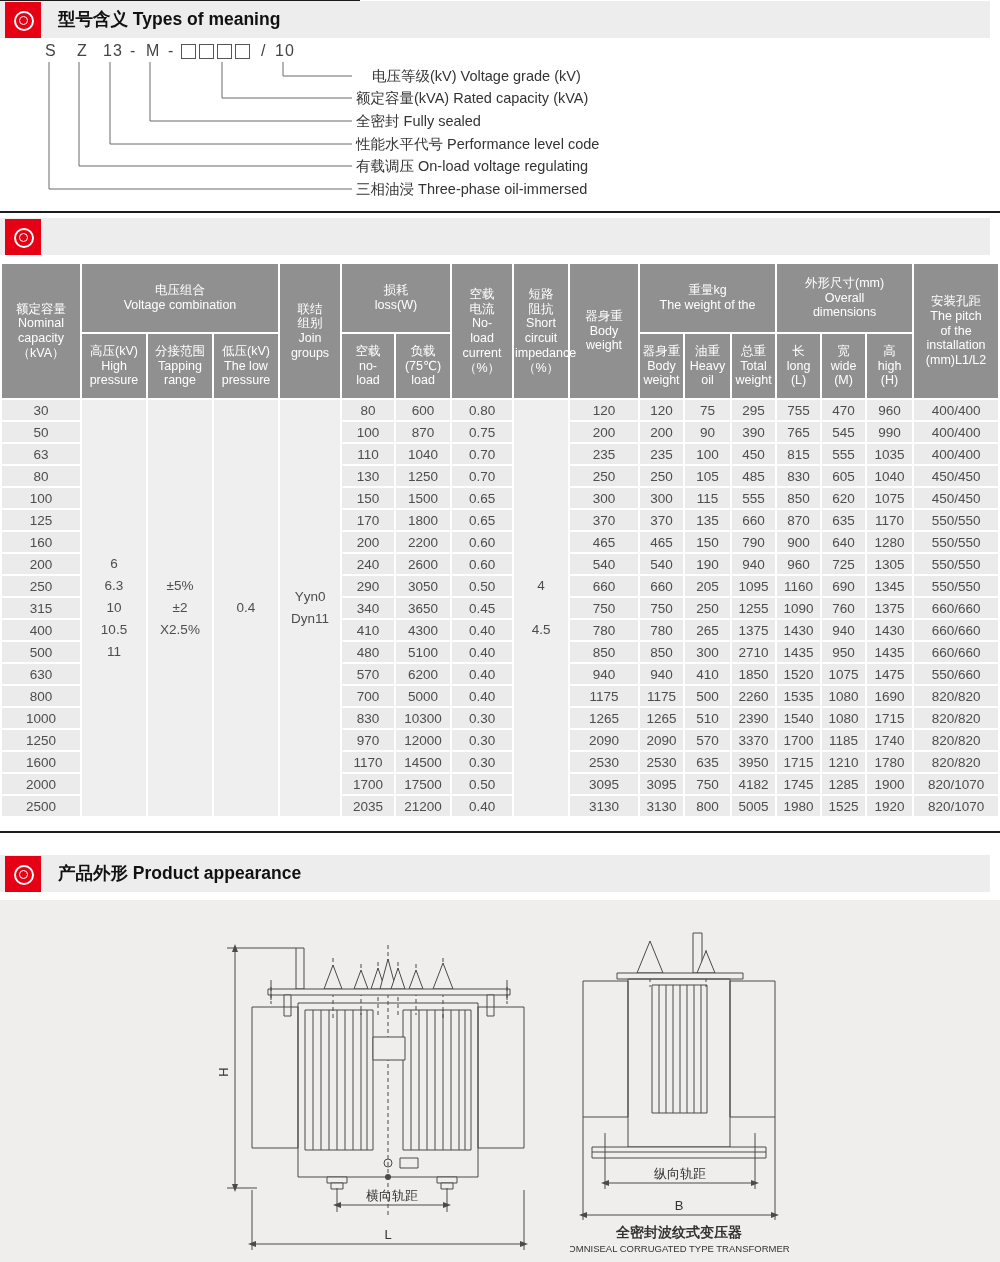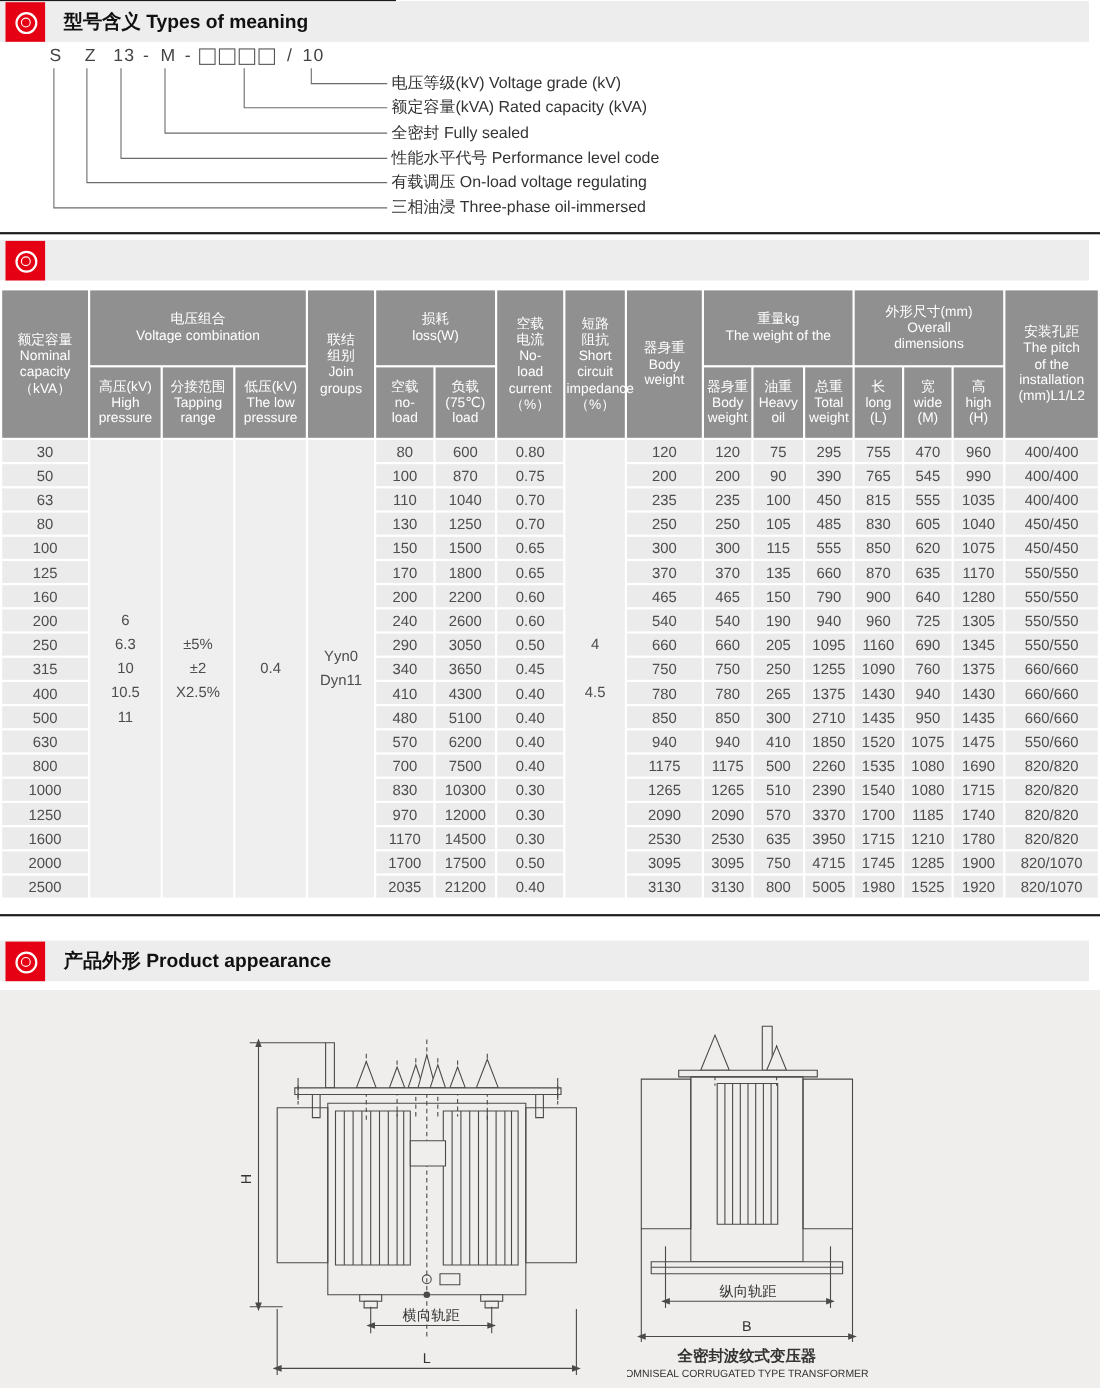--- a/index.html
+++ b/index.html
@@ -84,21 +84,21 @@
       <span class="code-boxes" style="left: 181px;">
         <span class="cbox"></span>
         <span class="cbox"></span>
         <span class="cbox"></span>
         <span class="cbox"></span>
       </span>
       <span class="code-part" style="left: 261px;">/</span>
       <span class="code-part" style="left: 275px;">10</span>
     </div>
   <div id="code-labels">
-      <div class="code-label" style="top: 29px;">电压等级(kV) Voltage grade (kV)</div>
+      <div class="code-label" style="top: 29px; margin-left: 16px;">电压等级(kV) Voltage grade (kV)</div>
       <div class="code-label" style="top: 51px;">额定容量(kVA) Rated capacity (kVA)</div>
       <div class="code-label" style="top: 74px;">全密封 Fully sealed</div>
       <div class="code-label" style="top: 97px;">性能水平代号 Performance level code</div>
       <div class="code-label" style="top: 119px;">有载调压 On-load voltage regulating</div>
       <div class="code-label" style="top: 142px;">三相油浸 Three-phase oil-immersed</div>
     </div>
 </div>
 
 <div class="sep-line" style="top:211px;"></div>
 <div class="title-bar" style="top:218px;">
@@ -397,21 +397,21 @@
         <td>410</td>
         <td>1850</td>
         <td>1520</td>
         <td>1075</td>
         <td>1475</td>
         <td>550/660</td>
       </tr>
       <tr>
         <td>800</td>
         <td>700</td>
-        <td>7500</td>
+        <td>5000</td>
         <td>0.40</td>
         <td>1175</td>
         <td>1175</td>
         <td>500</td>
         <td>2260</td>
         <td>1535</td>
         <td>1080</td>
         <td>1690</td>
         <td>820/820</td>
       </tr>
@@ -458,21 +458,21 @@
         <td>820/820</td>
       </tr>
       <tr>
         <td>2000</td>
         <td>1700</td>
         <td>17500</td>
         <td>0.50</td>
         <td>3095</td>
         <td>3095</td>
         <td>750</td>
-        <td>4715</td>
+        <td>4182</td>
         <td>1745</td>
         <td>1285</td>
         <td>1900</td>
         <td>820/1070</td>
       </tr>
       <tr>
         <td>2500</td>
         <td>2035</td>
         <td>21200</td>
         <td>0.40</td>

